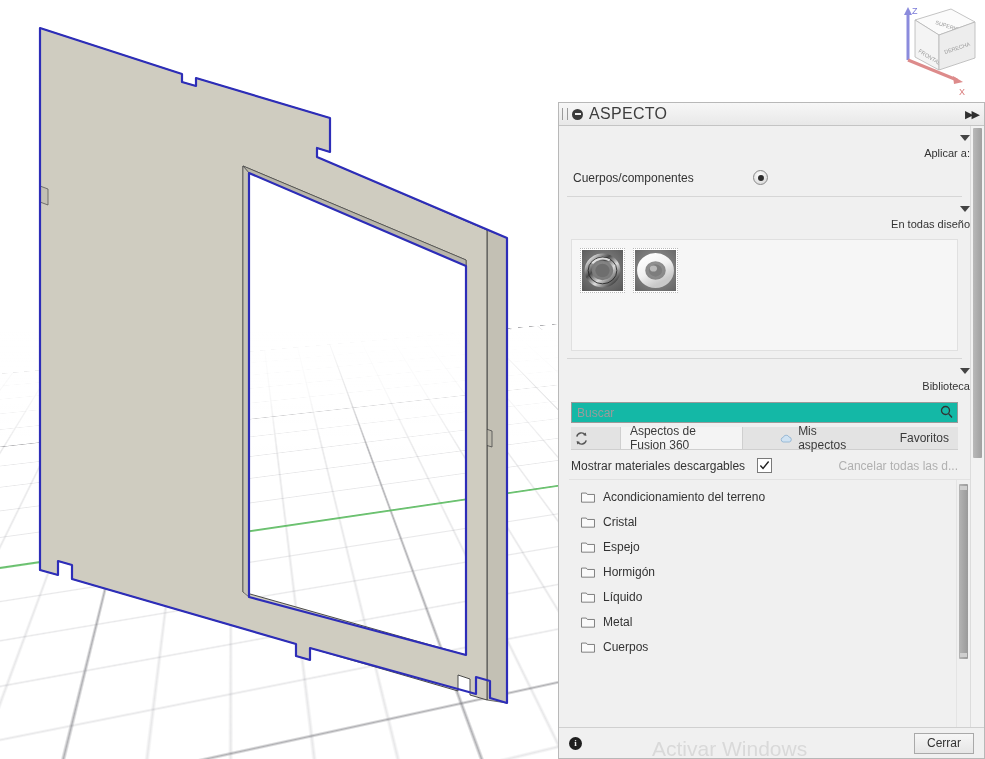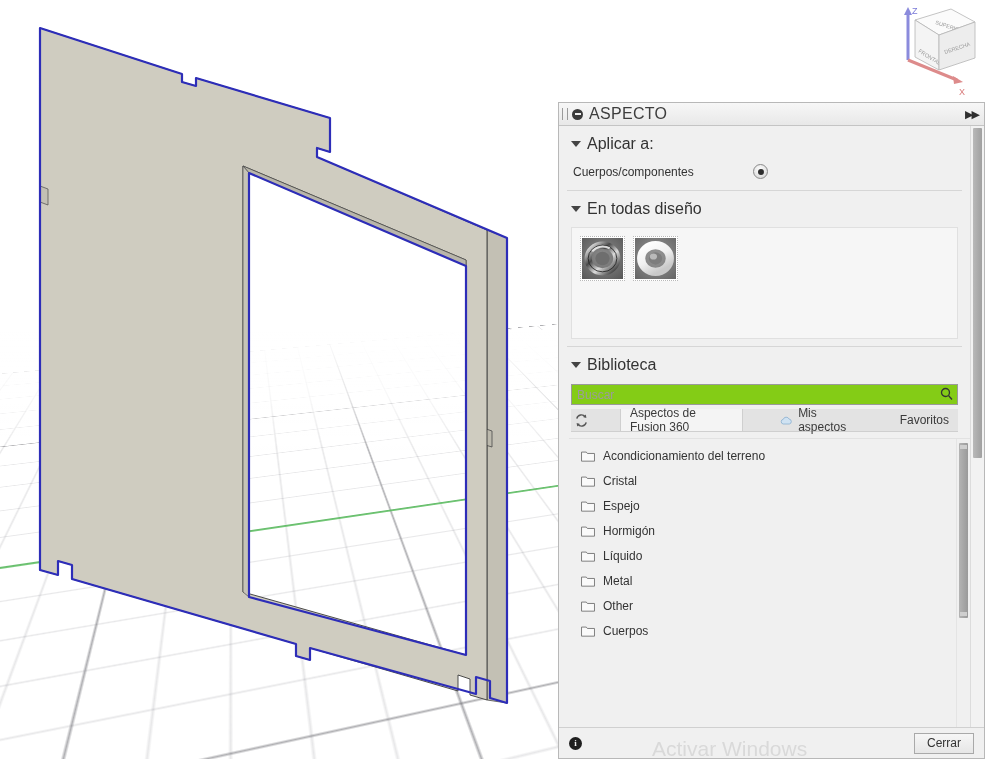--- a/index.html
+++ b/index.html
@@ -78,22 +78,22 @@
   }
   .min-icon::after { content:""; display:block; width:6px; height:1.5px; background:#f0f0f0; }
   .panel-title { font-size: 16px; color: #3d3d3d; letter-spacing: .3px; flex: 1; }
   .expand-icon { color: #2f2f2f; font-size: 11px; letter-spacing: -2px; }
 
   .panel-body { flex: 1; position: relative; overflow: hidden; display: flex; }
   .panel-scrollarea { flex: 1; display: flex; flex-direction: column; min-width: 0; }
 
   .section { padding: 0; }
   .section-head {
-    display: flex; align-items: center; gap: 6px;
-    padding: 9px 0 7px 12px; font-size: 16px; color: #333;
+    display: flex; align-items: flex-end; gap: 6px;
+    padding: 9px 0 7px 12px; font-size: 11px; color: #333; flex-direction: column;
   }
   .tri { width:0; height:0; border-left:5px solid transparent; border-right:5px solid transparent;
          border-top:6px solid #444; }
   .sec-title { font-weight: normal; }
 
   .row-opt { display: flex; align-items: center; padding: 4px 0 4px 14px; }
   .row-opt .lbl { width: 180px; font-size: 12px; color: #333; }
   .radio {
     width: 13px; height: 13px; border-radius: 50%;
     border: 1px solid #8a8a8a;
@@ -112,21 +112,21 @@
   }
   .swatch {
     width: 45px; height: 45px; border: 1px dotted #b9b9b9;
     padding: 1px; box-sizing: border-box; background: #fff;
   }
   .swatch .img { width: 100%; height: 100%; display: block; }
 
   .search-wrap { margin: 3px 12px 0 12px; position: relative; }
   .search-input {
     width: 100%; height: 21px; box-sizing: border-box;
-    border: 1px solid #9a9a9a; background: #84cc16;
+    border: 1px solid #9a9a9a; background: #14b8a6;
     padding: 0 22px 0 5px; font-size: 12px; color: #333;
     font-family: "Liberation Sans", sans-serif;
   }
   .search-input::placeholder { color: #9b9b9b; }
   .search-icon { position: absolute; right: 5px; top: 3px; }
 
   .tabs {
     margin: 4px 12px 0 12px; height: 22px;
     background: #e3e3e3; border-bottom: 1px solid #cfcfcf;
     display: flex; align-items: stretch;
@@ -382,20 +382,29 @@
               <svg width="16" height="11" viewBox="0 0 18 12">
                 <path d="M4.5,11 A3.4,3.4 0 0 1 4.6,4.3 A4.4,4.4 0 0 1 12.8,3.9 A3.6,3.6 0 0 1 13.2,11 Z" fill="#cfe2f2" stroke="#7fa8cc" stroke-width="1"></path>
               </svg>
               <span>Mis aspectos</span>
             </div>
             <div class="tab plain">
               <span>Favoritos</span>
             </div>
           </div>
 
+          <div class="checkrow">
+            <span class="lbl">Mostrar materiales descargables</span>
+            <span class="checkbox">
+              <svg width="11" height="11" viewBox="0 0 12 12">
+                <path d="M1.5,6 L4.4,9.2 L10.5,1.6" fill="none" stroke="#1f1f1f" stroke-width="1.5"></path>
+              </svg>
+            </span>
+            <span class="cancel-link">Cancelar todas las d...</span>
+          </div>
         </div>
 
         <div class="list-wrap">
           <div class="list">
             <div class="list-item">
               <svg class="folder-icon" viewBox="0 0 16 13">
                 <path d="M0.6,2 L6,2 L7.3,3.6 L15.4,3.6 L15.4,12.4 L0.6,12.4 Z" fill="#fafafa" stroke="#6f6f6f" stroke-width="1"></path>
               </svg>
               <span>Acondicionamiento del terreno</span>
             </div>
@@ -421,26 +430,20 @@
               <svg class="folder-icon" viewBox="0 0 16 13">
                 <path d="M0.6,2 L6,2 L7.3,3.6 L15.4,3.6 L15.4,12.4 L0.6,12.4 Z" fill="#fafafa" stroke="#6f6f6f" stroke-width="1"></path>
               </svg>
               <span>Líquido</span>
             </div>
             <div class="list-item">
               <svg class="folder-icon" viewBox="0 0 16 13">
                 <path d="M0.6,2 L6,2 L7.3,3.6 L15.4,3.6 L15.4,12.4 L0.6,12.4 Z" fill="#fafafa" stroke="#6f6f6f" stroke-width="1"></path>
               </svg>
               <span>Metal</span>
-            </div>
-            <div class="list-item">
-              <svg class="folder-icon" viewBox="0 0 16 13">
-                <path d="M0.6,2 L6,2 L7.3,3.6 L15.4,3.6 L15.4,12.4 L0.6,12.4 Z" fill="#fafafa" stroke="#6f6f6f" stroke-width="1"></path>
-              </svg>
-              <span>Other</span>
             </div>
             <div class="list-item">
               <svg class="folder-icon" viewBox="0 0 16 13">
                 <path d="M0.6,2 L6,2 L7.3,3.6 L15.4,3.6 L15.4,12.4 L0.6,12.4 Z" fill="#fafafa" stroke="#6f6f6f" stroke-width="1"></path>
               </svg>
               <span>Cuerpos</span>
             </div>
           </div>
           <div class="list-scroll">
             <div class="list-thumb"></div>

